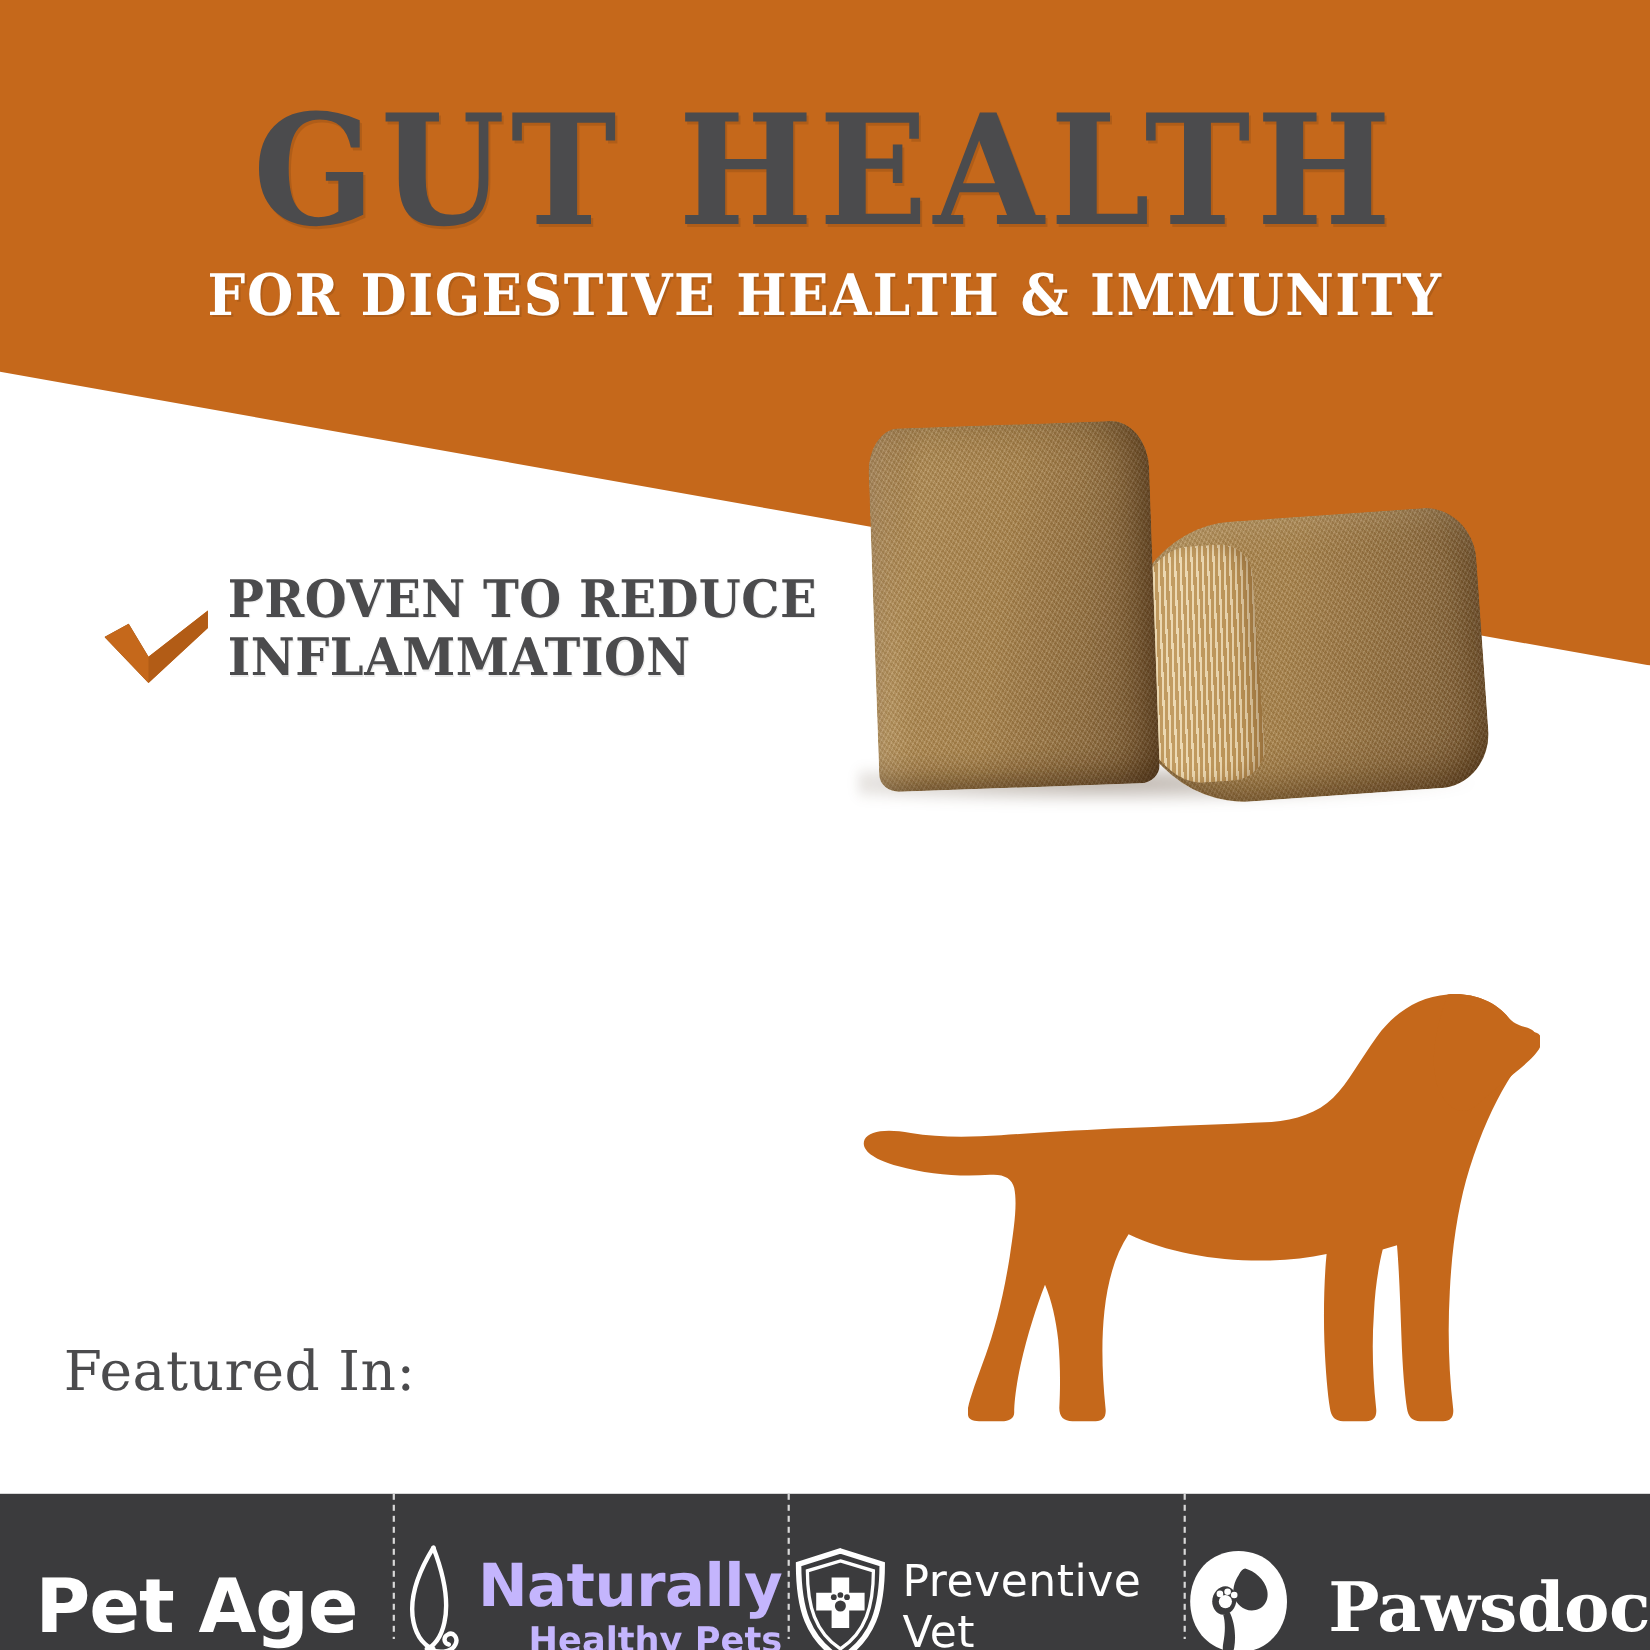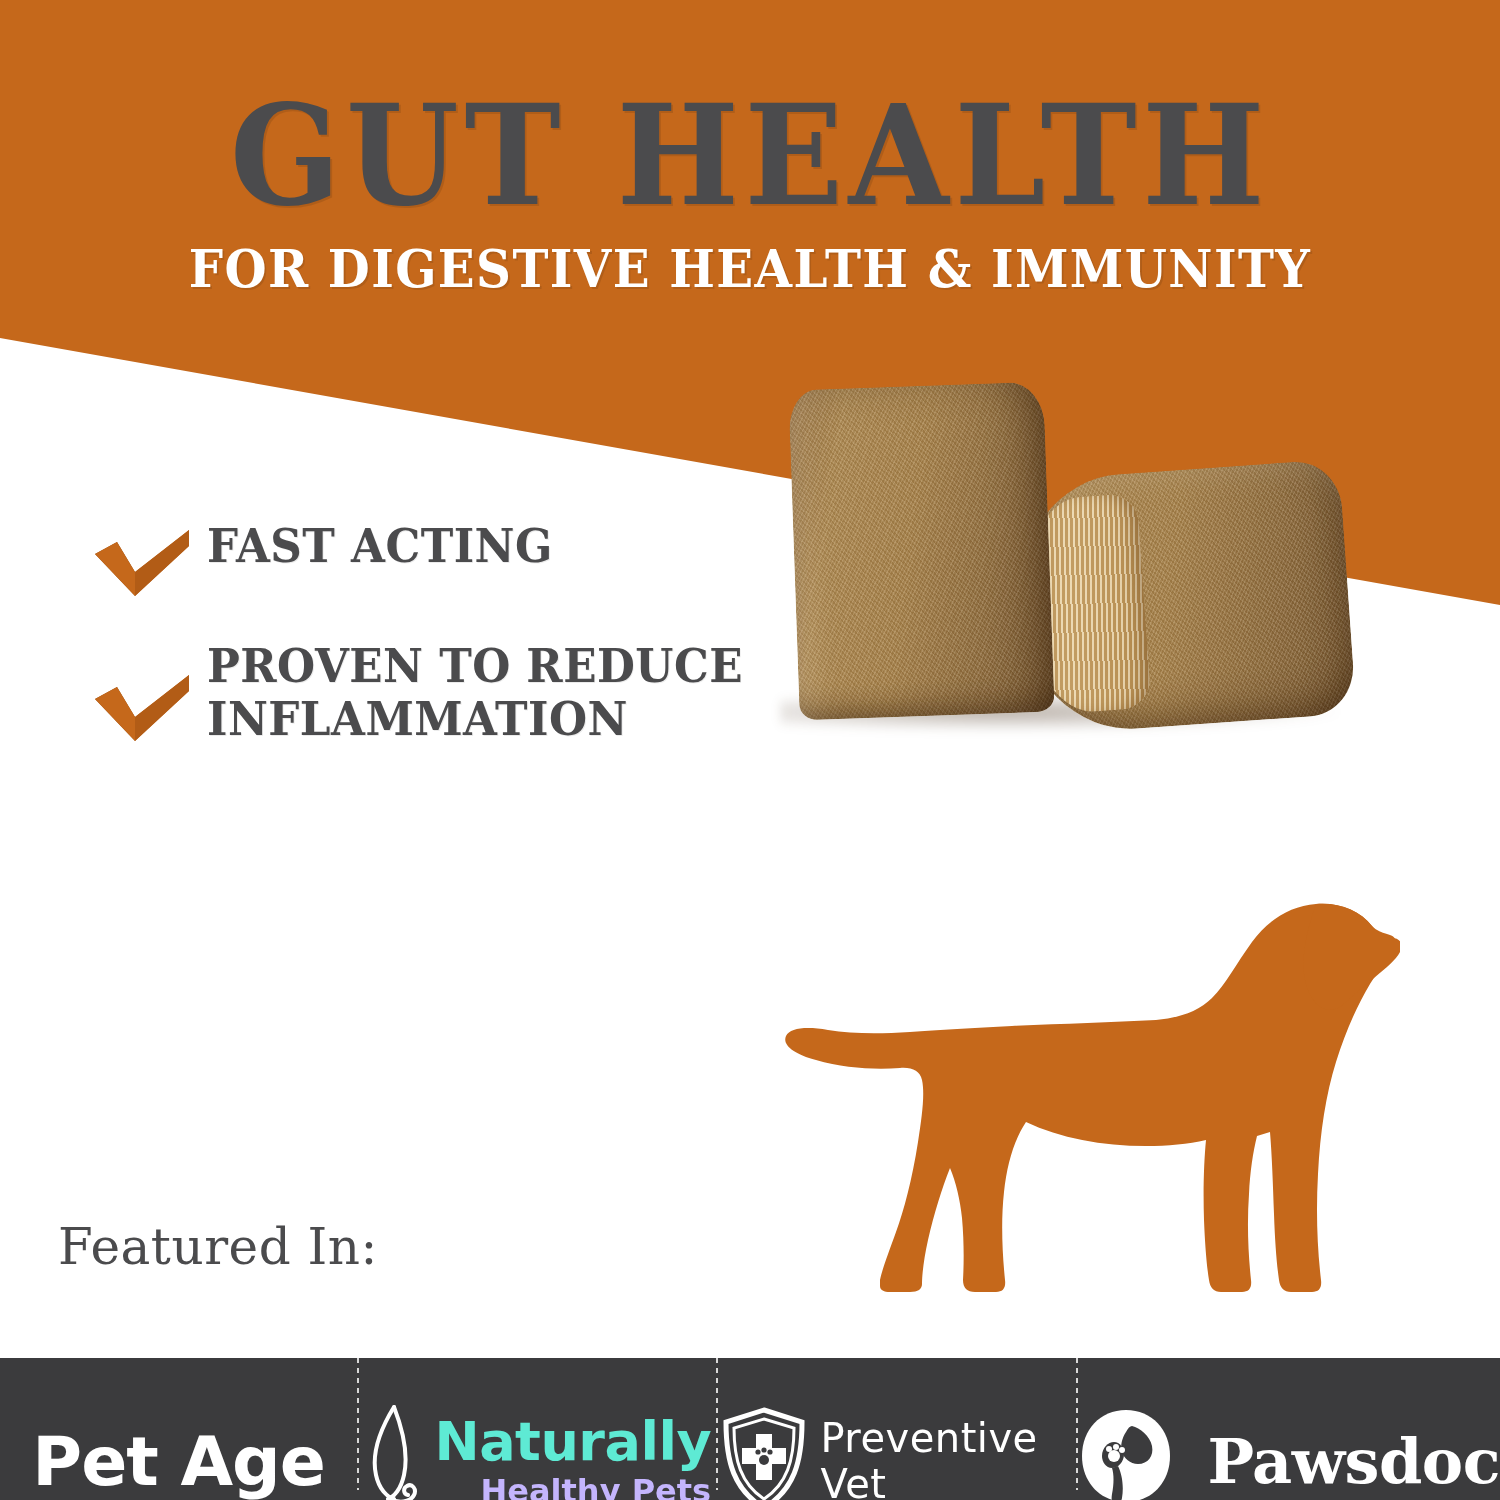--- a/index.html
+++ b/index.html
@@ -229,21 +229,21 @@
   .nhp-text {
     display: flex;
     flex-direction: column;
     align-items: flex-start;
     line-height: 1;
   }
   .nhp-main {
     font-family: "DejaVu Sans", "Liberation Sans", sans-serif;
     font-weight: bold;
     font-size: 54px;
-    color: #5eead4;
+    color: #c4b5fd;
     letter-spacing: -0.5px;
   }
   .nhp-sub {
     font-family: "DejaVu Sans", "Liberation Sans", sans-serif;
     font-weight: bold;
     font-size: 32px;
     color: #c4b5fd;
     margin-top: 6px;
     align-self: flex-end;
     letter-spacing: 0px;
@@ -279,30 +279,20 @@
   <div class="treats">
     <div class="treat-shadow"></div>
     <div class="treat treat-side">
       <div class="treat-face"></div>
     </div>
     <div class="treat treat-upright"></div>
   </div>
 
   <div class="bullets">
 
-    <div class="bullet-row row-gap-1">
-      <div class="check-wrap">
-        <svg class="check-svg" width="100" height="72" viewBox="0 0 100 72" aria-hidden="true">
-          <polygon points="0,26 22,14 40,44 40,68" fill="#8F4A10"></polygon>
-          <polygon points="0,26 22,14 40,44 94,2 94,18 40,68" fill="#C5681B"></polygon>
-          <polygon points="94,2 94,18 40,68 40,44" fill="#B25C16"></polygon>
-        </svg>
-      </div>
-      <div class="bullet-text">FAST ACTING</div>
-    </div>
 
 
     <div class="bullet-row row-gap-3">
       <div class="check-wrap">
         <svg class="check-svg" width="100" height="72" viewBox="0 0 100 72" aria-hidden="true">
           <polygon points="0,26 22,14 40,44 40,68" fill="#8F4A10"></polygon>
           <polygon points="0,26 22,14 40,44 94,2 94,18 40,68" fill="#C5681B"></polygon>
           <polygon points="94,2 94,18 40,68 40,44" fill="#B25C16"></polygon>
         </svg>
       </div>

